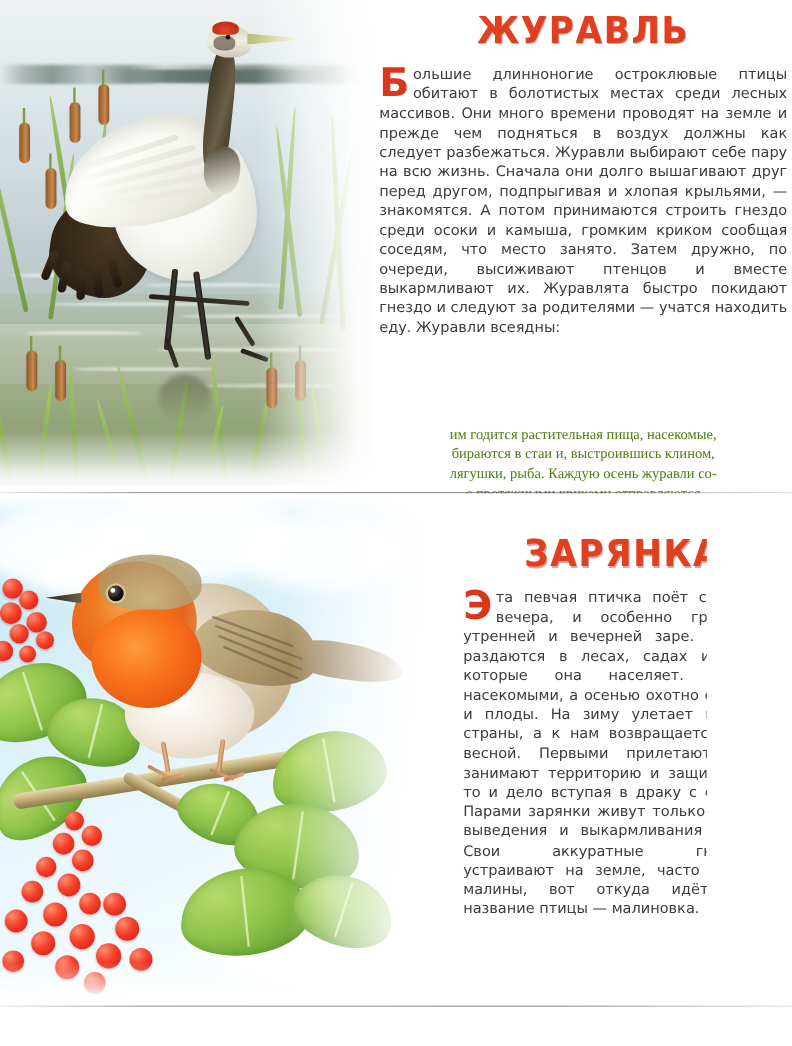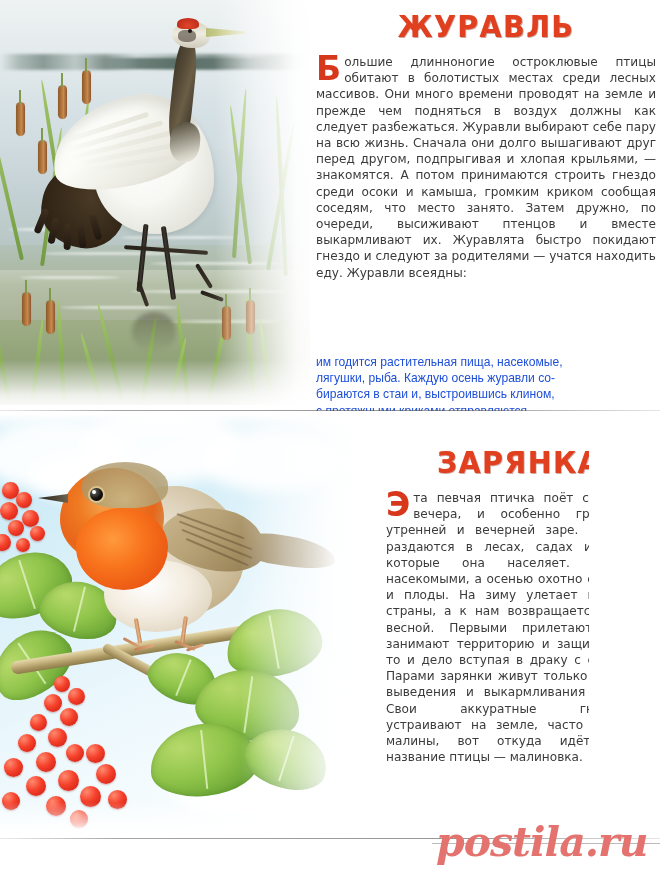--- a/index.html
+++ b/index.html
@@ -212,25 +212,25 @@
   }
   
   .crane-shape-wrap {
     float: left;
     width: 0;
     height: 300px;
     shape-outside: polygon(0 0, 0 100%, 56px 100%, 0 78%);
   }
   .tail-line {
     display: block;
-    text-align: left;
-    font-family: Liberation Sans, sans-serif;
+    text-align: center;
+    font-family: Liberation Serif, serif;
     font-size: 12.1px;
     line-height: 16.2px;
-    color: #1d4ed8;
+    color: #4d7c0f;
   }
 
   
   .divider {
     position: absolute;
     height: 1px;
     background: linear-gradient(to right, rgba(120,120,120,.15) 0%, rgba(90,90,90,.55) 18%, rgba(80,80,80,.6) 70%, rgba(130,130,130,.2) 100%);
   }
 
   
@@ -480,22 +480,22 @@
 
     <div class="crane-text-col">
       <h1 class="article-title crane-title">ЖУРАВЛЬ</h1>
 
       <div class="body-text">
         <span class="crane-shape-wrap"></span>
         <span class="dropcap">Б</span><span>ольшие длинноногие остроклювые птицы обитают в болотистых местах среди лесных массивов. Они много времени проводят на земле и прежде чем подняться в воздух должны как следует разбежаться. Журавли выбирают себе пару на всю жизнь. Сначала они долго вышагивают друг перед другом, подпрыгивая и хлопая крыльями, — знакомятся.  А потом принимаются строить гнездо среди осоки и камыша, громким криком сообщая соседям, что место занято. Затем дружно, по очереди, высиживают птенцов и вместе выкармливают их. Журавлята быстро покидают гнездо и следуют за родителями — учатся находить еду. Журавли всеядны:</span>
       </div>
       <div style="clear:both;">
         <span class="tail-line">им годится растительная пища, насекомые,</span>
+        <span class="tail-line">бираются в стаи и, выстроившись клином,</span>
         <span class="tail-line">лягушки, рыба. Каждую осень журавли со-</span>
-        <span class="tail-line">бираются в стаи и, выстроившись клином,</span>
         <span class="tail-line">с протяжными криками отправляются</span>
 
       </div>
     </div>
   </section>
 
   <div class="divider" style="left:0; top:410px; width:660px;"></div>
 
   <section class="article-robin">
 
@@ -583,18 +583,14 @@
       <h1 class="article-title zaryanka-title">ЗАРЯНКА</h1>
 
       <div class="body-text">
         <span class="dropcap">Э</span><span>та певчая птичка поёт с утра до вечера, и особенно громко на утренней и вечерней заре. Её песни раздаются в лесах, садах и парках, которые она населяет. Питается насекомыми, а осенью охотно ест ягоды и плоды. На зиму улетает в тёплые страны, а к нам возвращается ранней весной. Первыми прилетают самцы, занимают территорию и защищают её, то и дело вступая в драку с соседями. Парами зарянки живут только во время выведения и выкармливания птенцов. Свои аккуратные гнёздышки устраивают на земле, часто в кустах малины, вот откуда идёт старое название птицы — малиновка.</span>
       </div>
     </div>
   </section>
 
   <div class="divider" style="left:0; top:838px; width:660px;"></div>
 
-  <div class="watermark">
-    <div class="watermark-rule"></div>
-    <div class="watermark-text">postila.ru</div>
-  </div>
 
 </div>
 
 </body></html>

